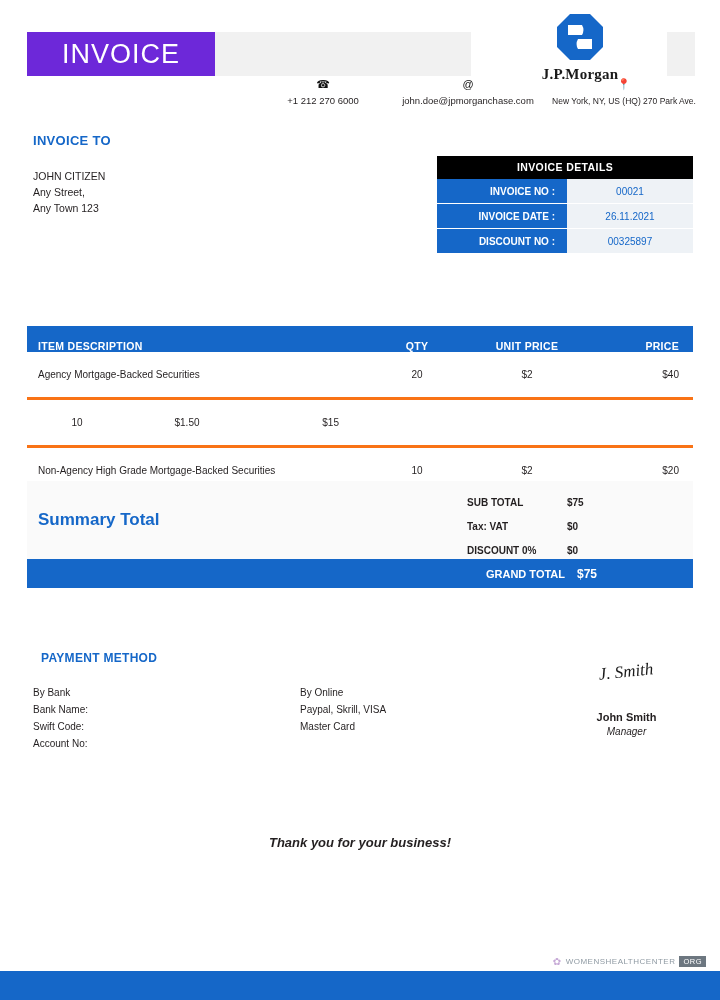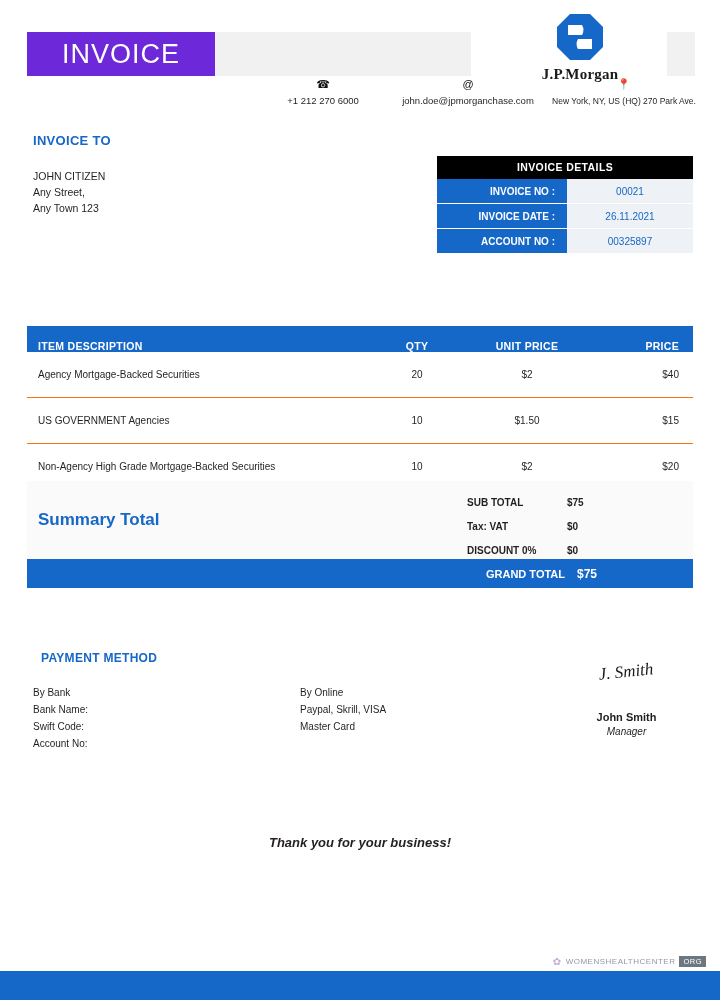--- a/index.html
+++ b/index.html
@@ -179,21 +179,21 @@
   }
   .col-desc { width: 340px; padding-left: 11px; box-sizing: border-box; }
   .col-qty  { width: 100px; text-align: center; }
   .col-unit { width: 120px; text-align: center; }
   .col-price{ width: 106px; text-align: right; padding-right: 14px; box-sizing: border-box; }
 
   .item-row {
     display: flex;
     height: 45px;
     align-items: center;
-    border-bottom: 1px solid #f97316;
+    border-bottom: 3px solid #f97316;
     font-size: 10px;
     color: #231f20;
   }
 
   
   .summary {
     position: absolute;
     left: 27px; top: 481px;
     width: 666px;
   }
@@ -381,41 +381,40 @@
     <div class="details-head">INVOICE DETAILS</div>
     <div class="details-row">
       <div class="lbl">INVOICE NO :</div>
       <div class="val">00021</div>
     </div>
     <div class="details-row">
       <div class="lbl">INVOICE DATE :</div>
       <div class="val">26.11.2021</div>
     </div>
     <div class="details-row">
-      <div class="lbl">ACCOUNT NO :</div>
+      <div class="lbl">DISCOUNT NO :</div>
       <div class="val">00325897</div>
     </div>
   </div>
 
   <div class="items">
     <div class="items-head">
       <div class="col-desc">ITEM DESCRIPTION</div>
       <div class="col-qty">QTY</div>
       <div class="col-unit">UNIT PRICE</div>
       <div class="col-price">PRICE</div>
     </div>
 
     <div class="item-row">
       <div class="col-desc">Agency Mortgage-Backed Securities</div>
       <div class="col-qty">20</div>
       <div class="col-unit">$2</div>
       <div class="col-price">$40</div>
     </div>
     <div class="item-row">
-      <div class="col-desc">US GOVERNMENT Agencies</div>
       <div class="col-qty">10</div>
       <div class="col-unit">$1.50</div>
       <div class="col-price">$15</div>
     </div>
     <div class="item-row">
       <div class="col-desc">Non-Agency High Grade Mortgage-Backed Securities</div>
       <div class="col-qty">10</div>
       <div class="col-unit">$2</div>
       <div class="col-price">$20</div>
     </div>

